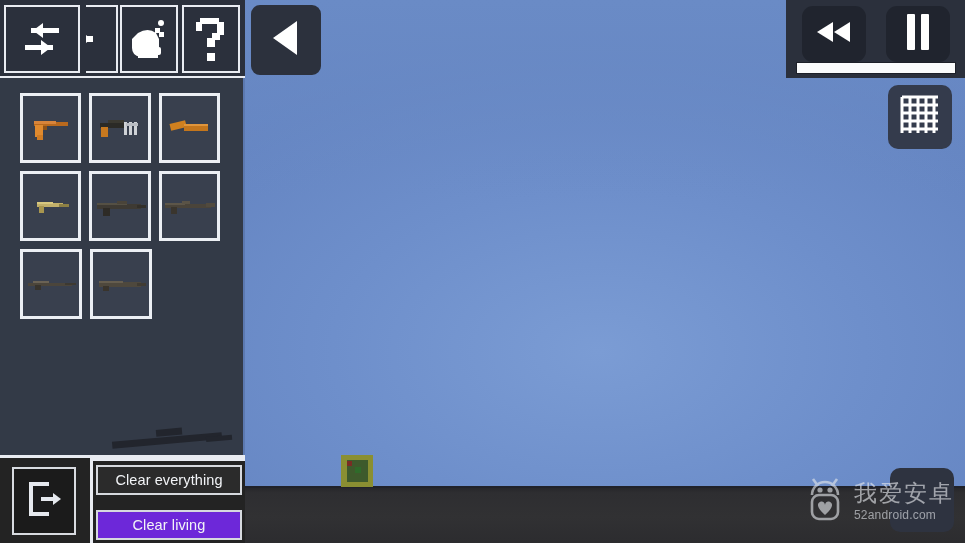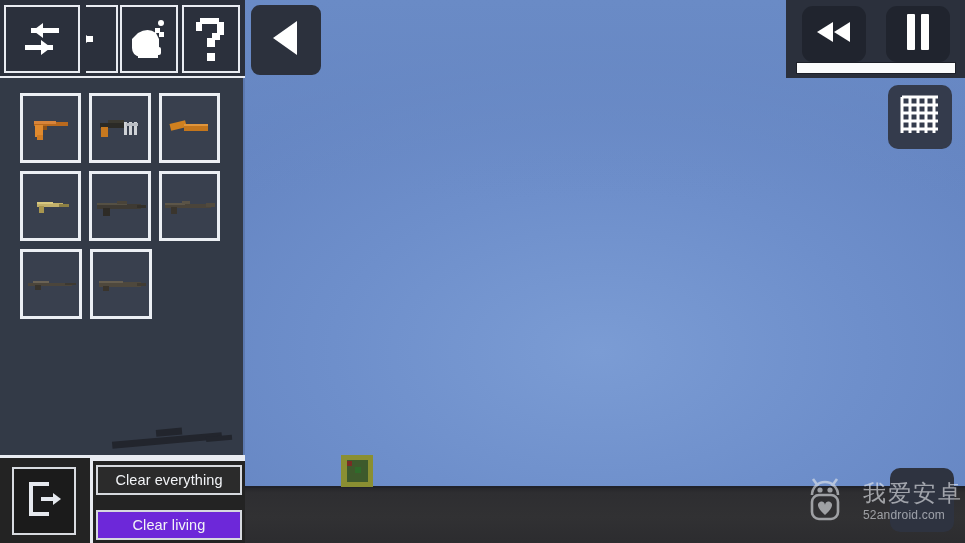--- a/index.html
+++ b/index.html
@@ -182,21 +182,20 @@
     background:#2e3340; border-radius:10px;
     cursor:pointer;
   }
 
   
   .watermark {
     position:absolute; left:803px; top:470px; width:160px; height:62px;
     display:flex; align-items:center; gap:7px;
     pointer-events:none;
     opacity:.62;
-    justify-content:space-between;
   }
   .wm-text { display:flex; flex-direction:column; line-height:1; }
   .wm-cn {
     color:#e8eaee; font-size:23px; letter-spacing:2px; font-weight:400;
   }
   .wm-en {
     color:#dfe2e7; font-size:12px; letter-spacing:.2px; margin-top:4px;
   }
 </style>
 </head>

